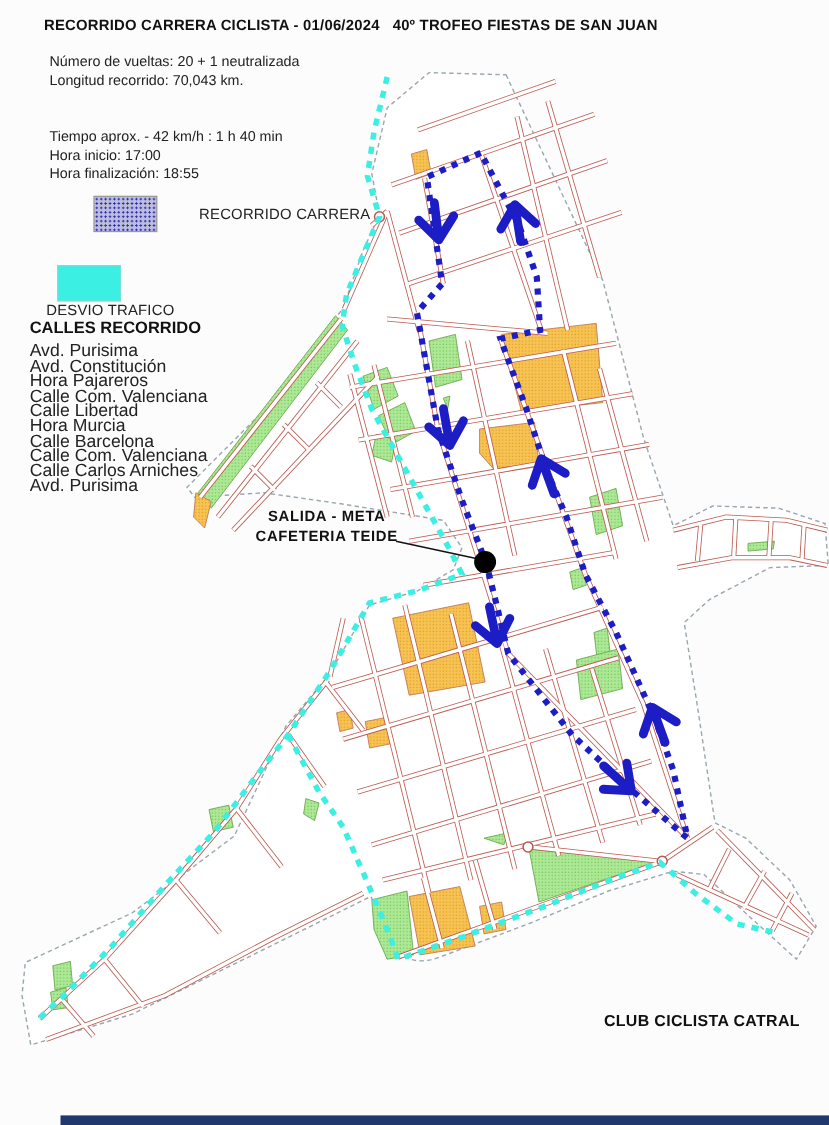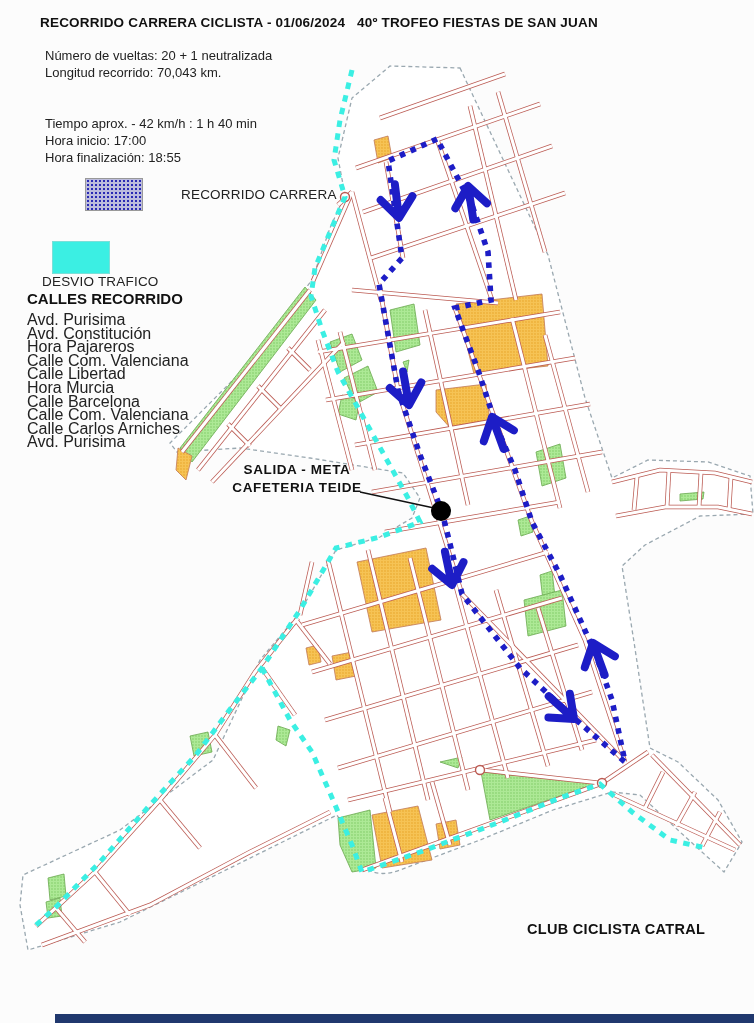--- a/index.html
+++ b/index.html
@@ -15,21 +15,21 @@
   .leg1{left:42px;top:178px;margin-left:43px;}
   .leg2{left:42px;top:241px;flex-direction:column;}
   .swatch{width:56px;height:31px;margin-right:38px;border:1px solid #999;}
   .sw-route{background-color:#bcbcdd;
     background-image:radial-gradient(circle,#2a2ab4 34%,rgba(0,0,0,0) 40%);
     background-size:4px 4px;}
   .sw-desvio{background:#3BEFE3;border-color:#7adfd8;}
   .legend-label{font-size:13.5px;color:#222;letter-spacing:.2px;}
   .calles-head{left:27px;top:290px;font-size:15px;font-weight:bold;color:#111;}
   .calles{left:27px;top:313px;font-size:16px;line-height:13.6px;color:#222;}
-  .club{left:527px;top:921px;font-size:14.5px;font-weight:bold;letter-spacing:.3px;color:#111;}
+  .club{left:549px;top:921px;font-size:14.5px;font-weight:bold;letter-spacing:.3px;color:#111;}
   .footer-bar{left:55px;right:0;bottom:0;height:9px;background:#20386e;z-index:3;position:absolute;}
 </style>
 </head>
 <body>
 
 <div class="page">
 
   <svg class="map-svg" width="754" height="1023" viewBox="0 0 754 1023">
     <defs>
       <pattern id="pgreen" width="3" height="3" patternUnits="userSpaceOnUse">

